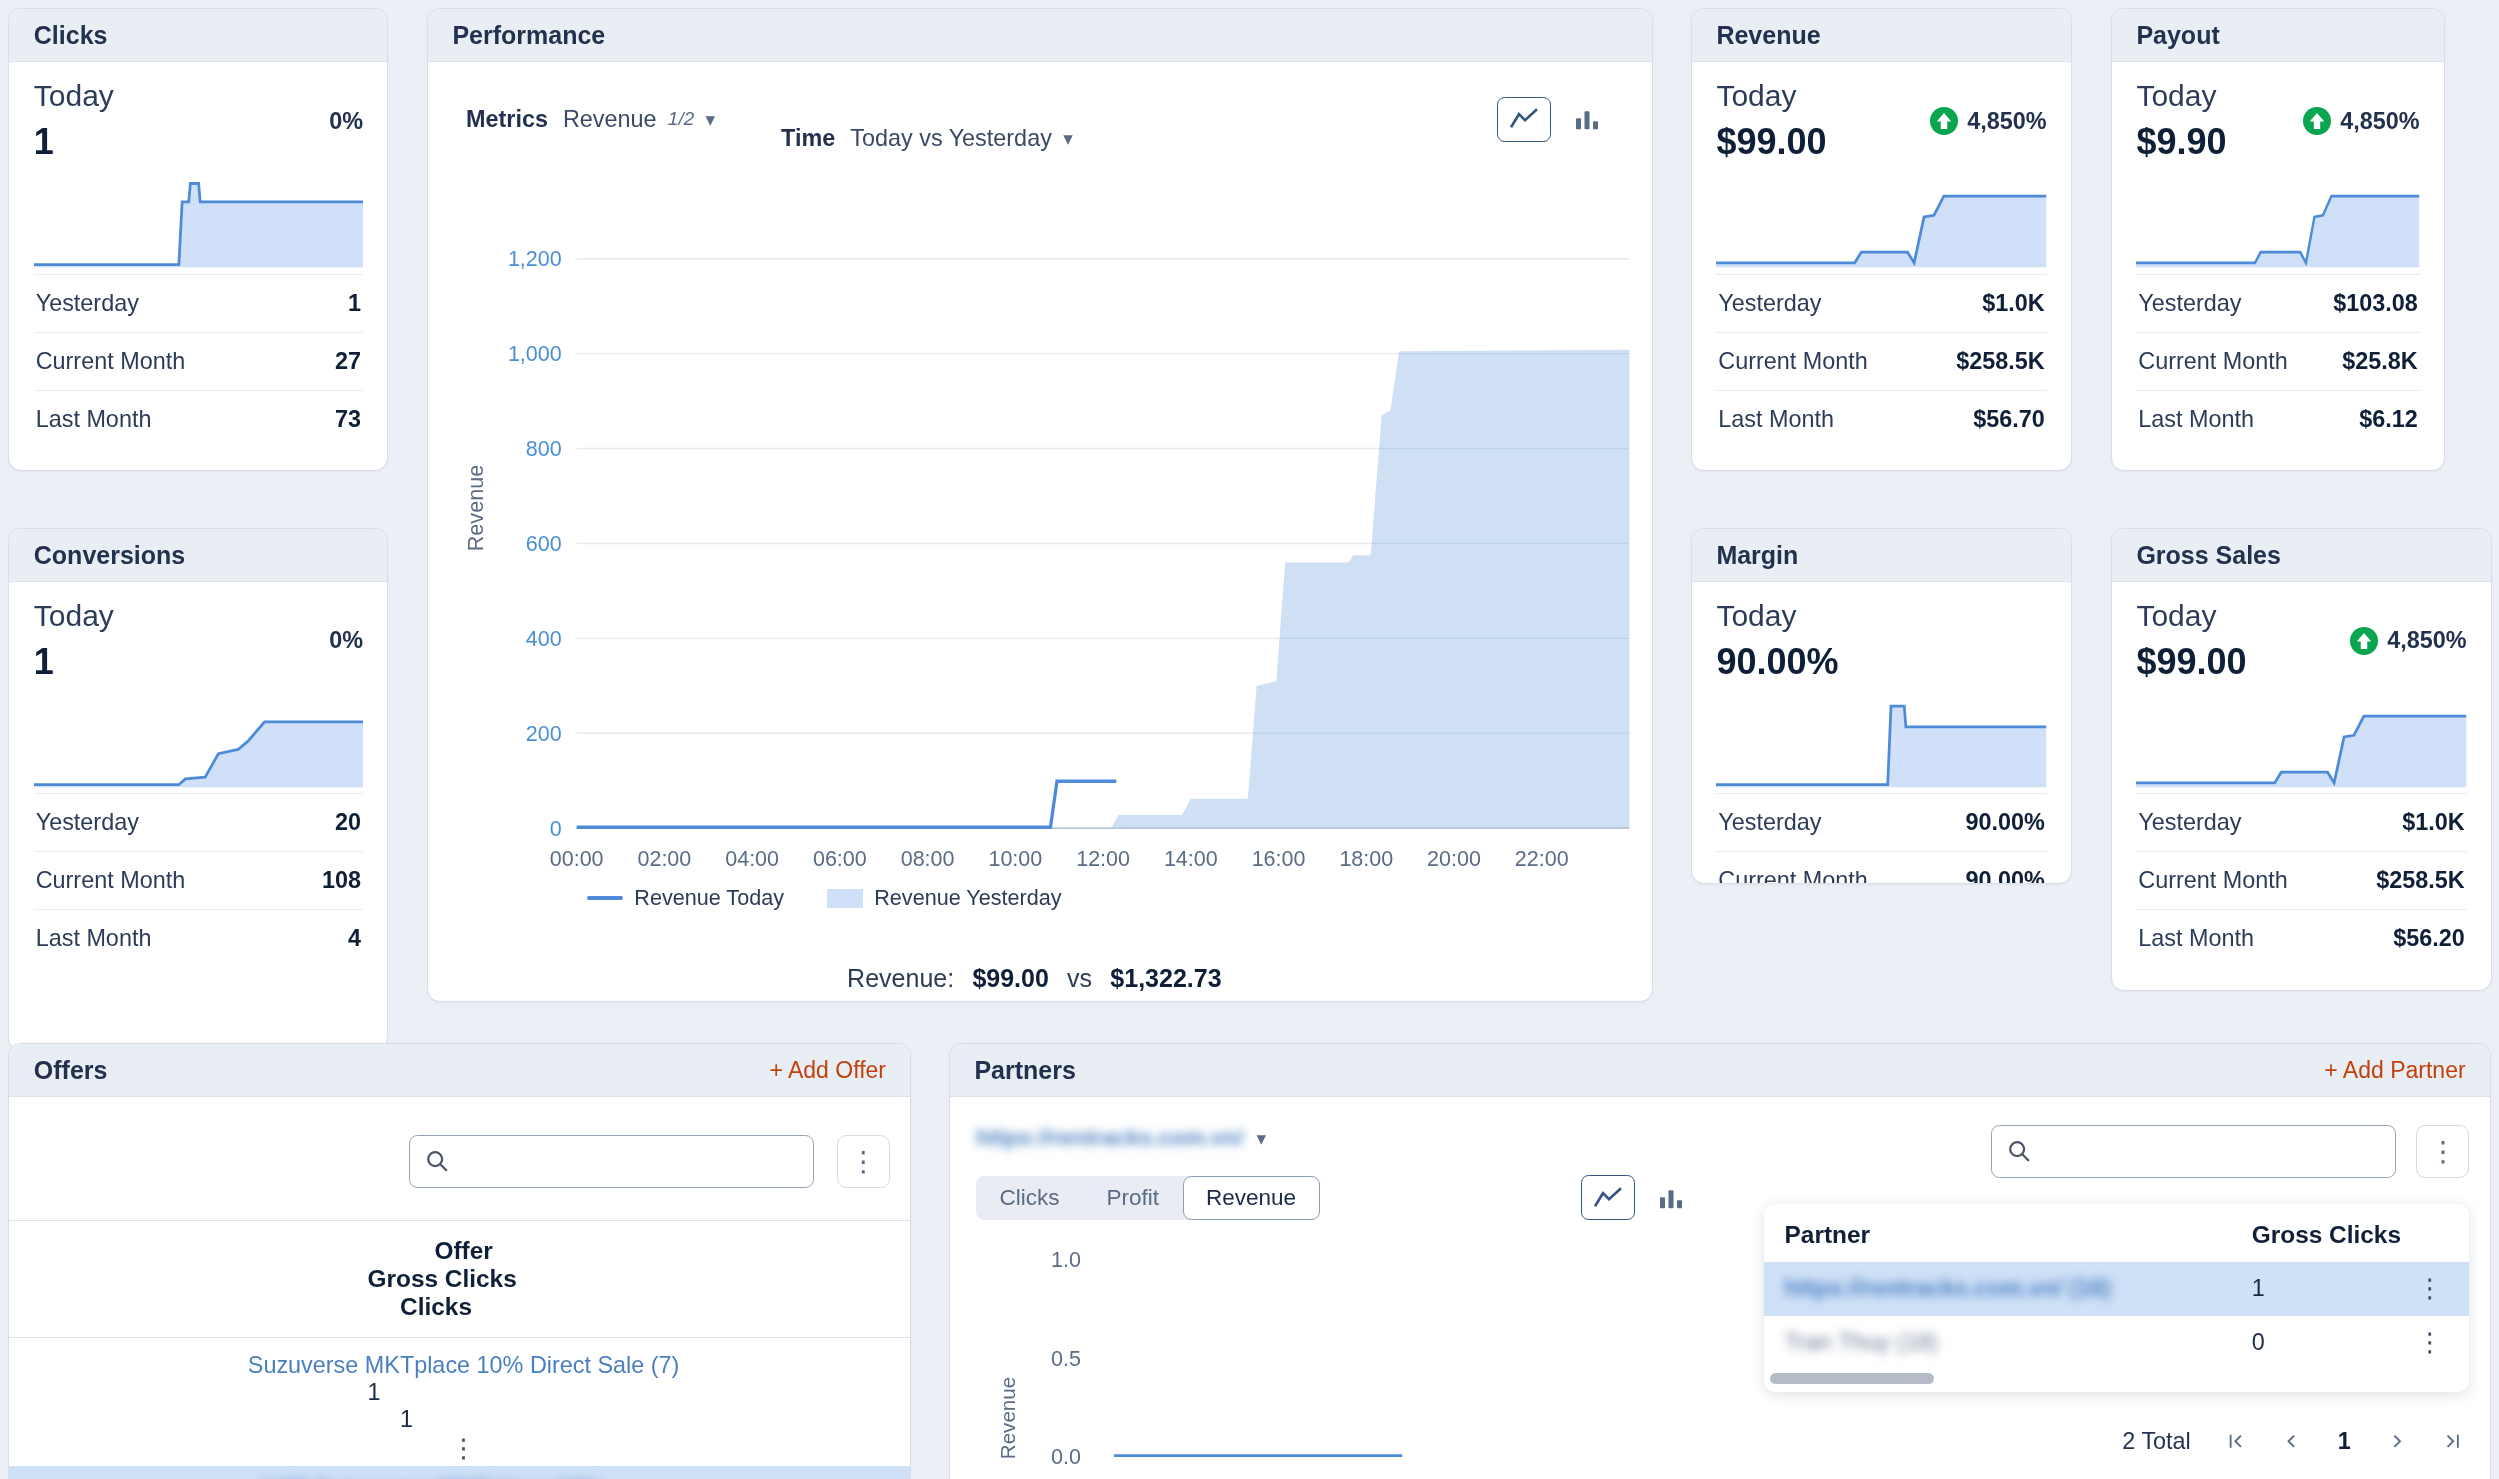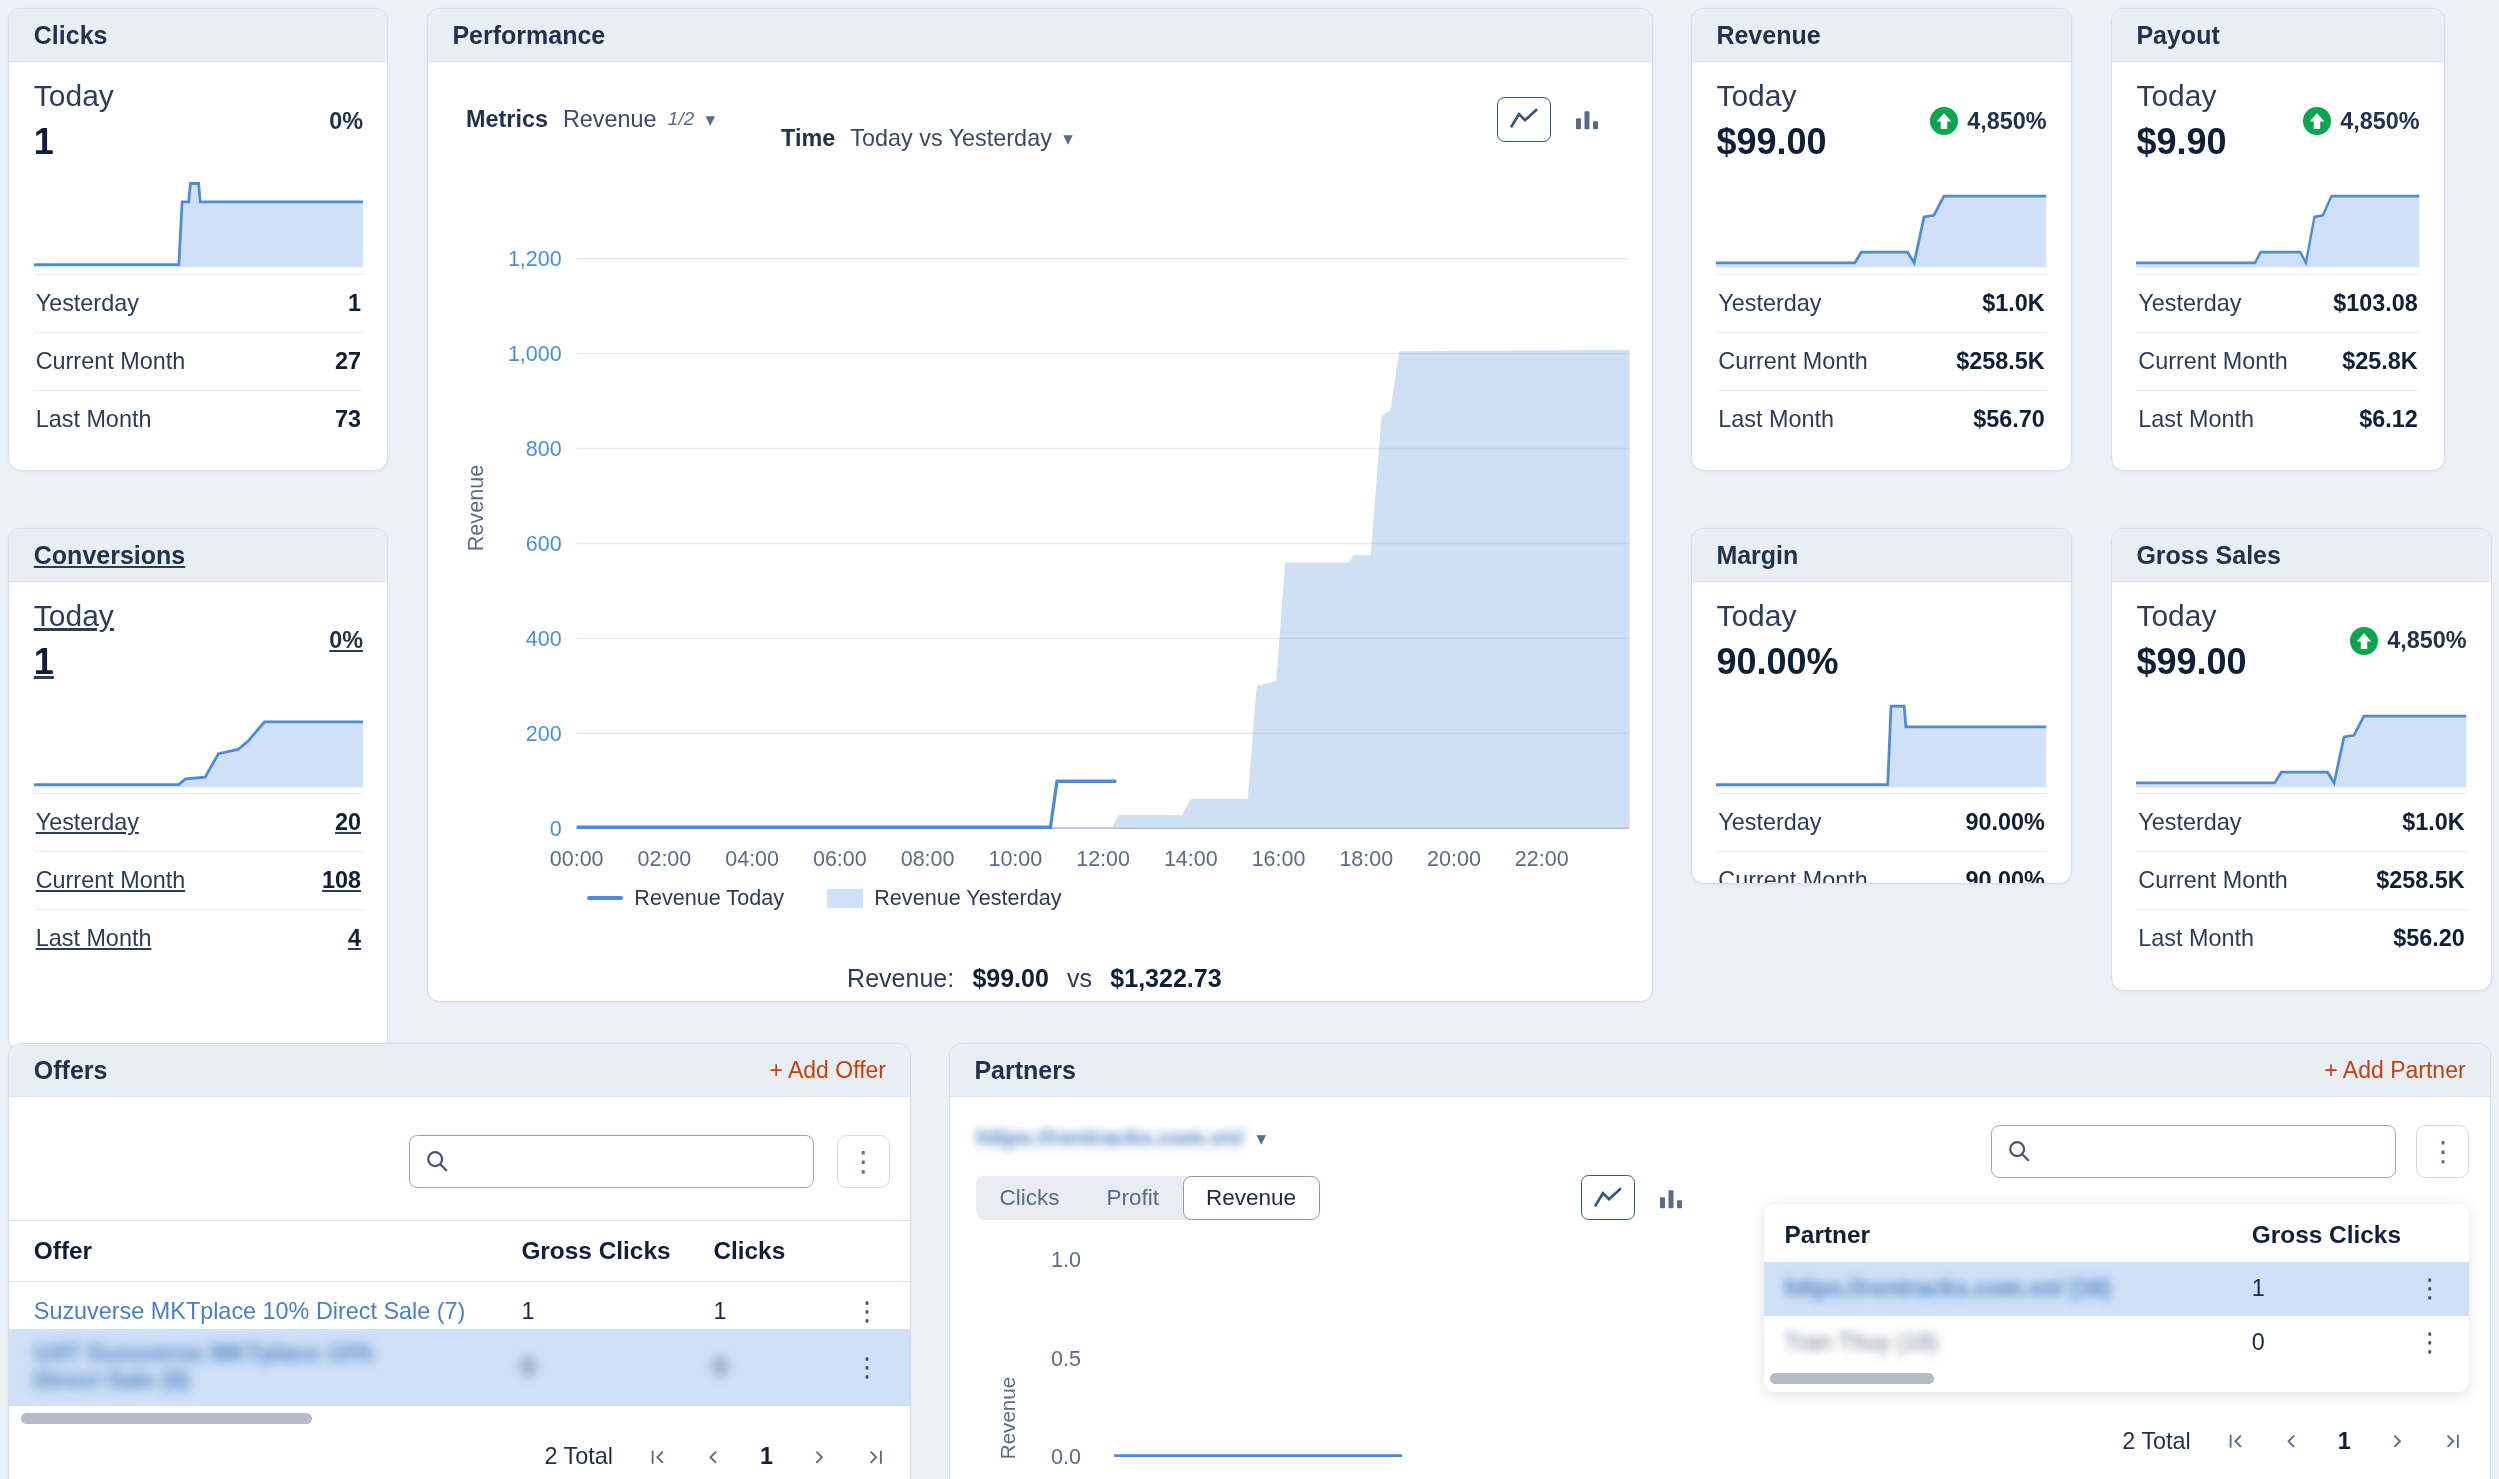--- a/index.html
+++ b/index.html
@@ -7,21 +7,21 @@
   body { background:#ecf0f6; font-family:"Liberation Sans","DejaVu Sans",sans-serif; overflow:hidden; position:relative; color:#2c3c58; }
   .page { position:absolute; inset:0; }
 
   .card { position:absolute; background:#fff; border:1.9px solid #d8dde7; border-radius:13px; box-shadow:0 0.9px 2.8px rgba(25,39,70,.05); overflow:hidden; }
   .card-header { display:flex; align-items:center; justify-content:space-between; background:#e9edf4; border-bottom:1.9px solid #dde2ec; padding:11.3px 24.4px; min-height:53px; }
   .card-title { font-size:25px; font-weight:700; color:#22324e; }
   .add-link { font-size:23px; font-weight:400; color:#c2410c; background:none; border:none; cursor:pointer; font-family:inherit; }
 
   
   #card-clicks      { left:8.4px;    top:8.4px;    width:380px;  height:463px; }
-  #card-conversions { left:8.4px;    top:528px;  width:380px;  height:523px;text-decoration:underline; }
+  #card-conversions { left:8.4px;    top:528px;  width:380px;  height:523px; }
   #card-performance { left:427px;  top:8.4px;    width:1226px; height:994px; }
   #card-revenue     { left:1691px; top:8.4px;    width:381px;  height:463px; }
   #card-margin      { left:1691px; top:528px;  width:381px;  height:356px; }
   #card-payout      { left:2111px; top:8.4px;    width:334px;  height:463px; }
   #card-gross       { left:2111px; top:528px;  width:381px;  height:463px; }
   #card-offers      { left:8.4px;    top:1043px; width:903px;  height:539px; }
   #card-partners    { left:949px; top:1043px; width:1542px; height:539px; }
 
   
   .stat-body { padding:17px 24.4px 0; }
@@ -56,21 +56,21 @@
 
   
   .search-row { display:flex; justify-content:flex-end; align-items:center; gap:22.5px; padding:0 20.6px; margin-top:38px; }
   .searchbox { position:relative; width:405px; height:53px; }
   .searchbox input { width:100%; height:100%; border:1.9px solid #93a2b8; border-radius:8.4px; padding:0 15px 0 54px; font-size:22.5px; color:#2c3c58; outline:none; background:#fff; font-family:inherit; }
   .search-icon { position:absolute; left:15px; top:13px; width:26px; height:26px; pointer-events:none; }
   .kebab-btn { width:53px; height:53px; border:1.9px solid #d4dae4; border-radius:9.4px; background:#fff; color:#5a6b85; font-size:28px; line-height:1; display:flex; align-items:center; justify-content:center; cursor:pointer; }
 
   
   .otable { margin-top:32px; }
-  .orow { display:flex; align-items:center; padding:0 17px 0 24.4px; font-size:23.4px; color:#1b2a44; }
+  .orow { display:flex; align-items:center; padding:0 17px 0 24.4px; font-size:23.4px; color:#1b2a44;flex-direction:column; }
   .orow.head { font-weight:700; color:#101f38; font-size:24.4px; border-top:1.9px solid #dfe4ec; border-bottom:1.9px solid #dfe4ec; padding-top:16px; padding-bottom:16px; }
   .col-offer { flex:1; }
   .col-gc { width:192px; }
   .col-clicks { width:127px; }
   .col-act { width:53px; text-align:center; }
   .orow.r1 { padding-top:14px; padding-bottom:2px; }
   .orow.r2 { background:#cfe1f7; padding-top:11.3px; padding-bottom:11.3px; }
   .cell-link { color:#4a7fc1; cursor:pointer; }
   .r2 .cell-link { display:block; max-width:405px; font-weight:700; }
   .row-kebab { color:#3c4a63; font-size:26px; cursor:pointer; background:none; border:none; }

